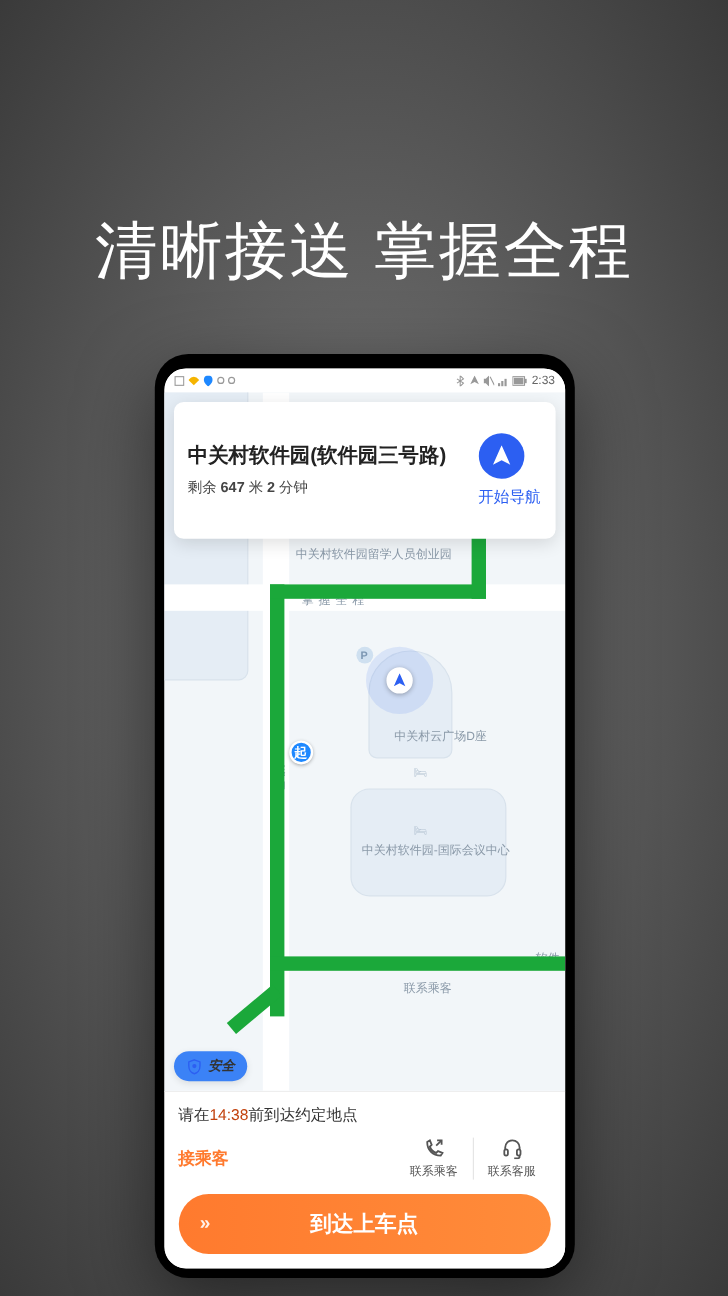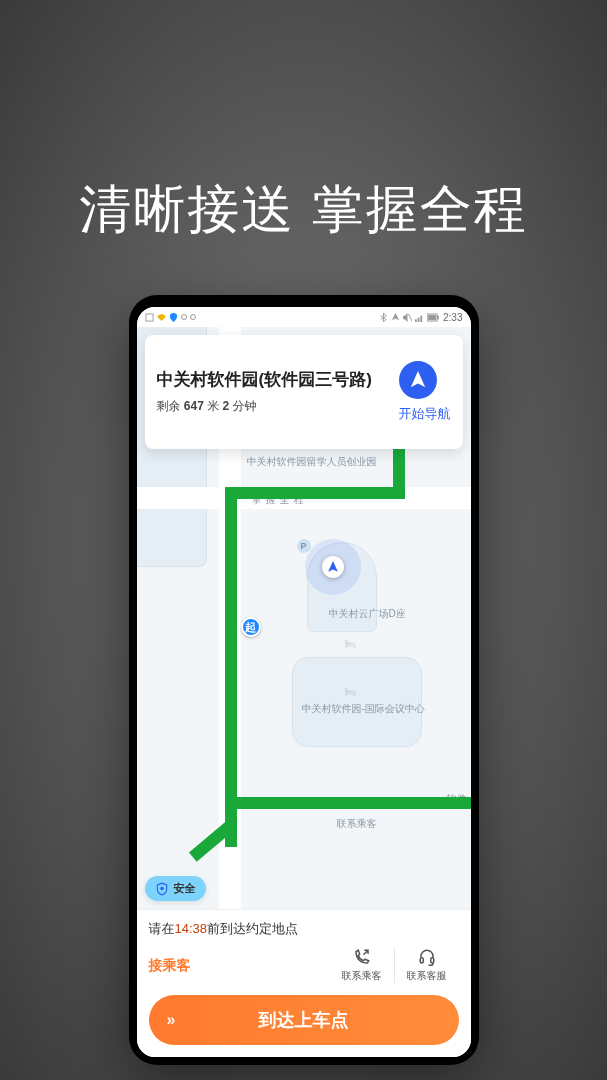--- a/index.html
+++ b/index.html
@@ -35,24 +35,25 @@
 .map-label { position: absolute; font-size: 10px; color: #8a99a8; white-space: nowrap; }
 
 
 .route { position: absolute; background: #1ba83a; }
 .route.v { width: 12px; }
 .route.h { height: 12px; }
 
 
 .safety-pill {
   position: absolute; left: 8px; bottom: 8px;
-  background: #7dd3fc; border-radius: 16px; padding: 5px 10px;
+  background: #3b82f6; border-radius: 16px; padding: 5px 10px;
   display: flex; align-items: center; gap: 5px;
   font-size: 11px; font-weight: 600; color: #333;
   box-shadow: 0 2px 6px rgba(0,0,0,.1);
+  font-style: italic;
 }
 .safety-pill svg { width: 14px; height: 14px; }
 
 
 .nav-card {
   position: absolute; top: 8px; left: 8px; right: 8px;
   background: #fff; border-radius: 8px; padding: 26px 12px;
   box-shadow: 0 4px 14px rgba(0,0,0,.12);
   display: flex; align-items: center; gap: 10px;
 }

